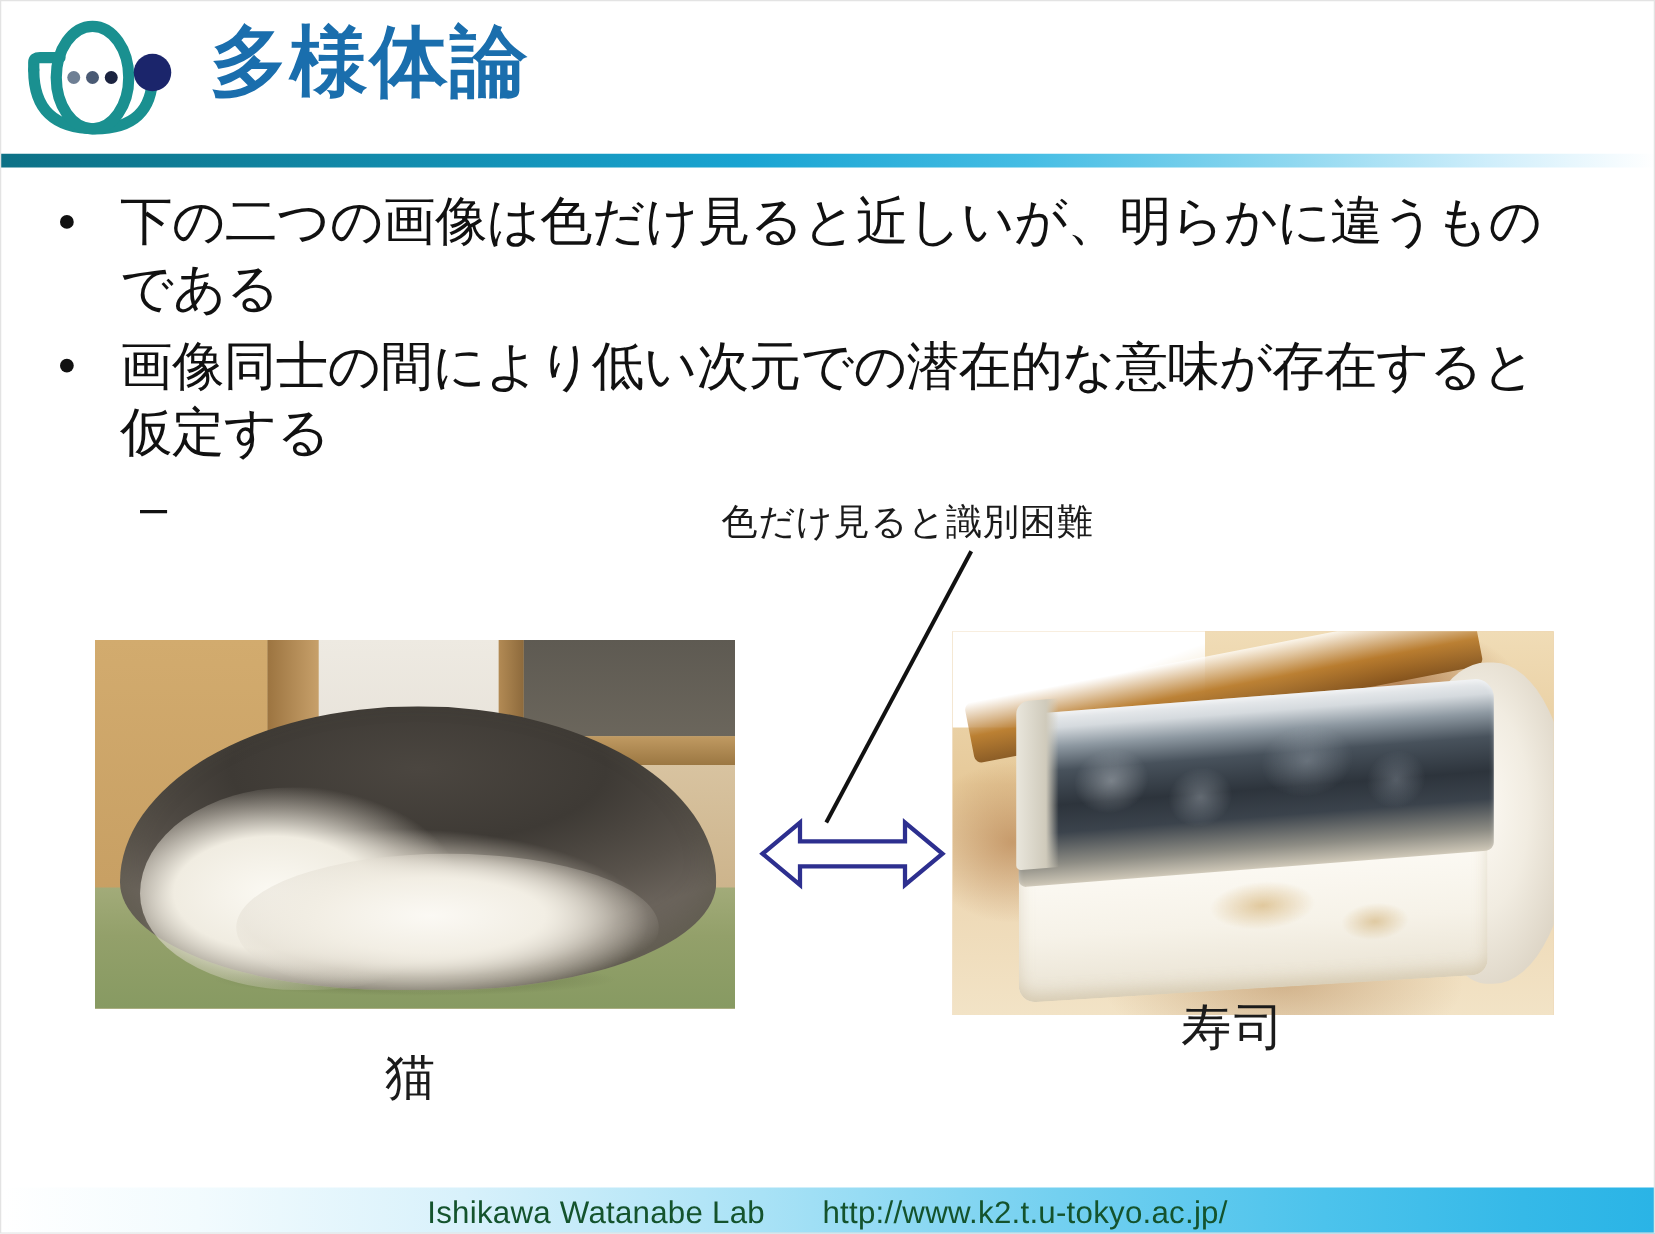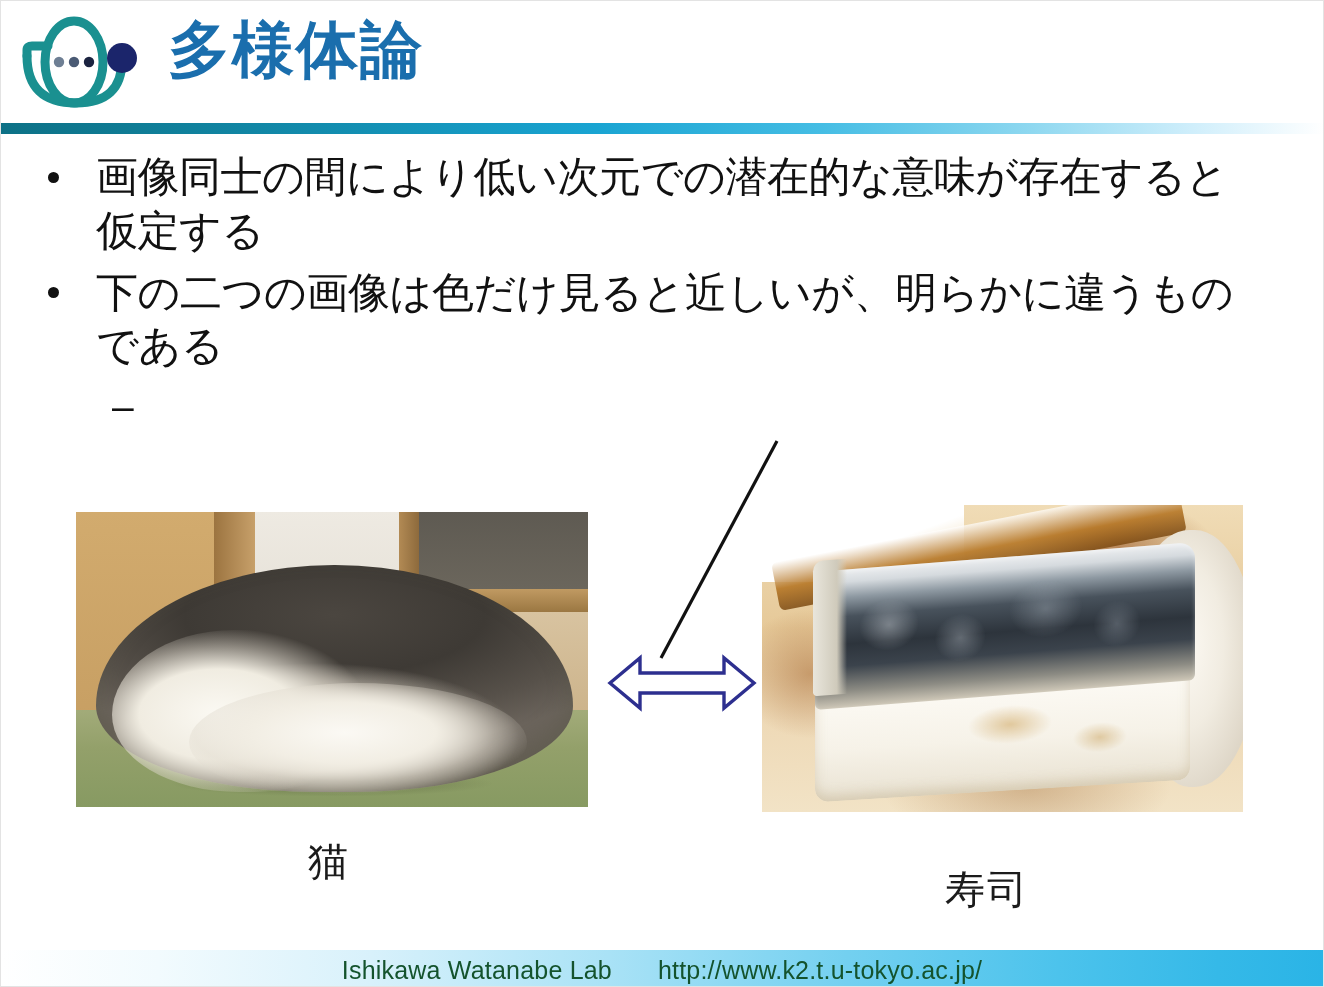--- a/index.html
+++ b/index.html
@@ -284,21 +284,21 @@
   }
 
   
   .caption {
     position: absolute;
     font-size: 40px;
     color: #1b1b1b;
     letter-spacing: 2px;
   }
   #caption-cat  { left: 308px; top: 834px; }
-  #caption-sushi { left: 945px; top: 862px; }
+  #caption-sushi { left: 945px; top: 794px; }
 
   
   #footer-bar {
     position: absolute;
     left: 0;
     bottom: 0;
     width: 1324px;
     height: 37px;
     background: linear-gradient(to right,
         #ffffff 0%,
@@ -359,35 +359,36 @@
     <div id="slide-title">多様体論</div>
 
     <div id="header-rule"></div>
   </div>
 
   <div id="body">
     <ul class="lvl1">
 
       <li class="bullet">
         <span class="marker"></span>
-        <span>画像同士の間により低い次元での潜在的な意味が存在すると仮定する</span>
+        <span>下の二つの画像は色だけ見ると近しいが、明らかに違うものである</span>
       </li>
 
       <li class="bullet">
         <span class="marker"></span>
-        <span>下の二つの画像は色だけ見ると近しいが、明らかに違うものである</span>
+        <span>画像同士の間により低い次元での潜在的な意味が存在すると仮定する</span>
       </li>
 
       <li class="subbullet">
         <span class="dash">–</span>
       </li>
 
     </ul>
   </div>
 
+  <div id="annotation">色だけ見ると識別困難</div>
 
   <svg id="leader-line" viewBox="0 0 130 225" width="130" height="225" aria-hidden="true">
     <line x1="122" y1="4" x2="6" y2="221" stroke="#111111" stroke-width="3.2"></line>
   </svg>
 
   <div id="fig-cat">
     <div class="photo-layer cat-wall-left"></div>
     <div class="photo-layer cat-wall-mid"></div>
     <div class="photo-layer cat-wall-paper"></div>
     <div class="photo-layer cat-wall-trim"></div>

